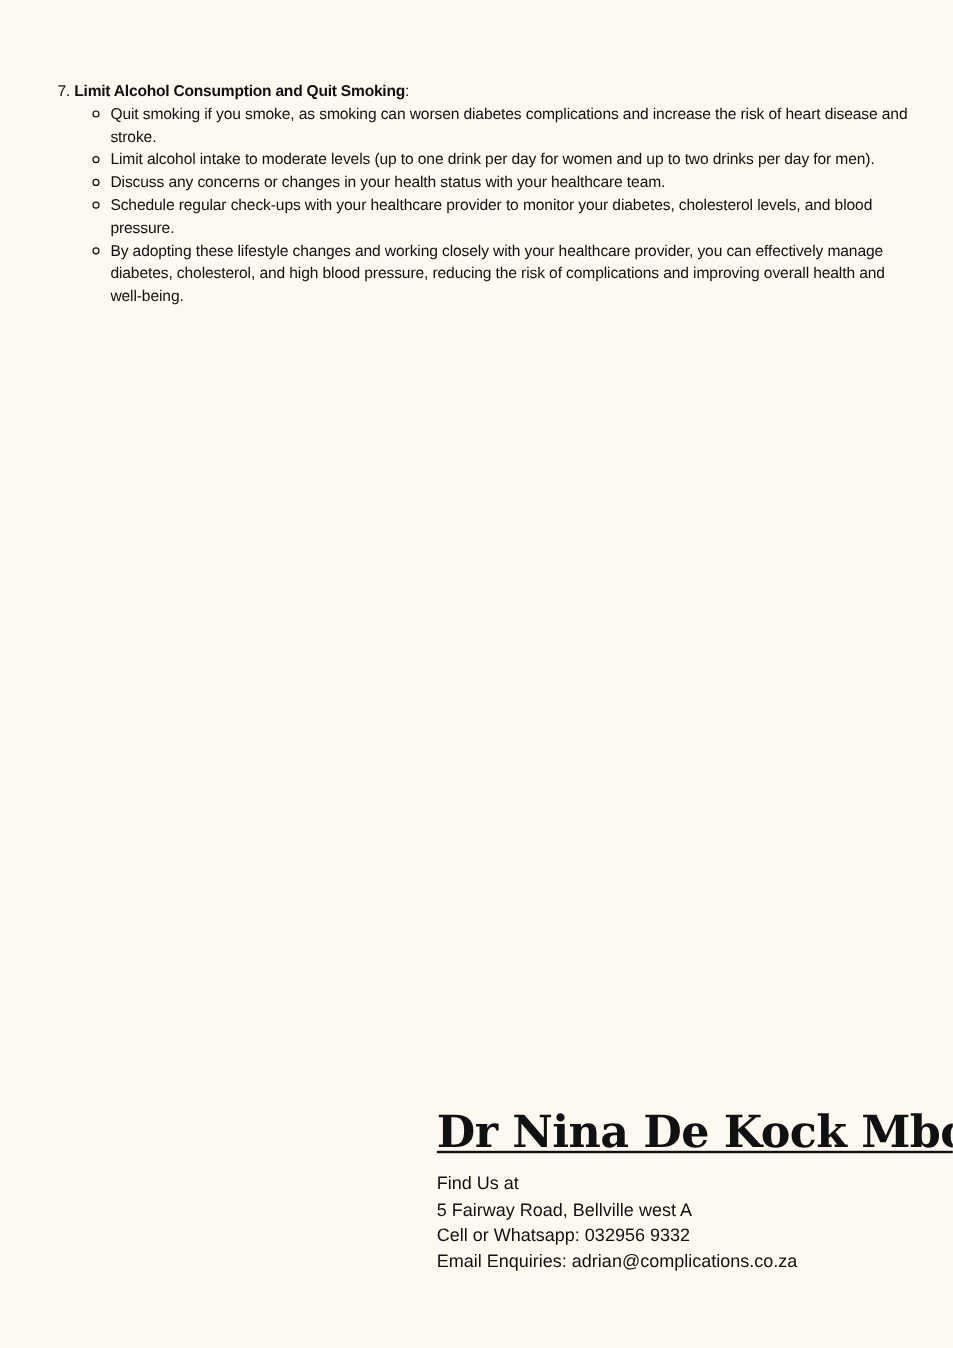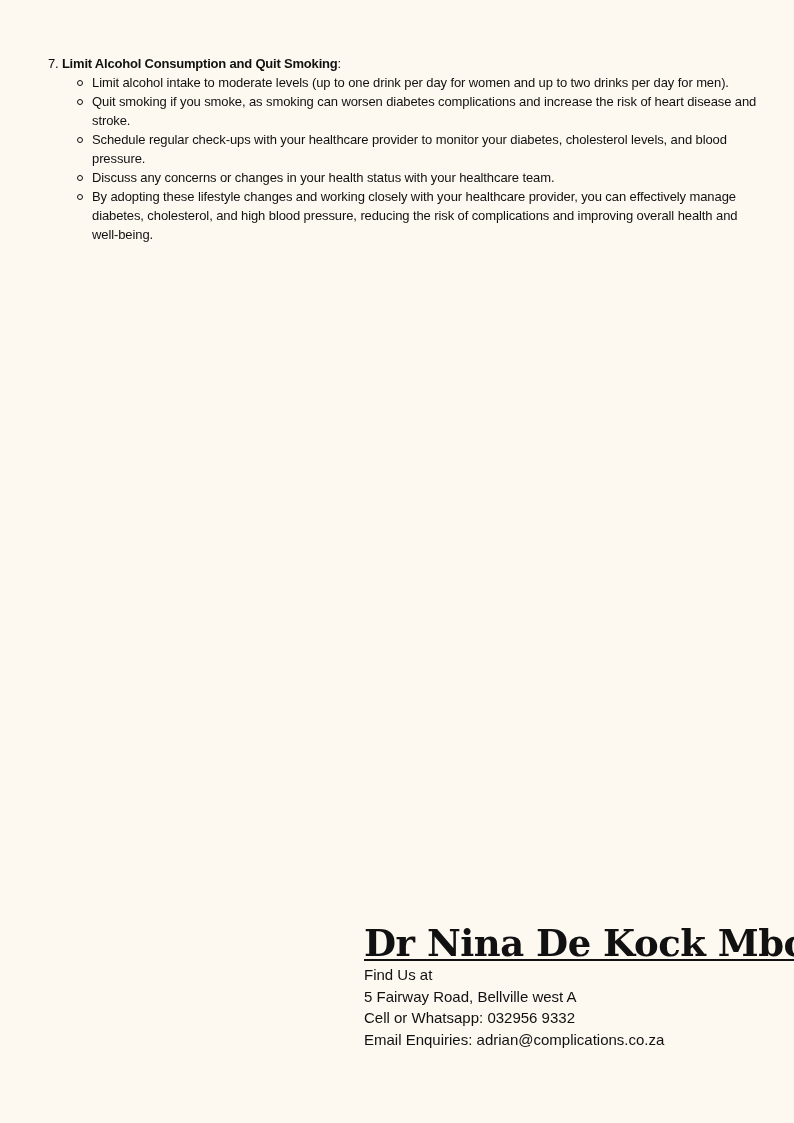--- a/index.html
+++ b/index.html
@@ -4,21 +4,21 @@
   <style>
     html, body { margin: 0; padding: 0; }
     body {
       width: 794px; height: 1123px;
       background: #fdf8f0;
       position: relative;
       overflow: hidden;
       font-family: "Liberation Sans", sans-serif;
       color: #111;
     }
-    .content { position: absolute; left: 48px; top: 54px; width: 712px; }
+    .content { position: absolute; left: 48px; top: 66px; width: 712px; }
     .section-head {
       font-size: 13px; line-height: 19px; margin: 0;
       letter-spacing: -0.2px;
     }
     .section-head b { font-weight: bold; }
     ul.bullets {
       list-style: none; margin: 0; padding: 0 0 0 44px;
     }
     ul.bullets li {
       position: relative;
@@ -33,38 +33,38 @@
     .doc-name {
       font-family: "DejaVu Serif", serif;
       font-size: 37px; line-height: 42px;
       text-decoration: underline;
       text-underline-offset: 3px;
       text-decoration-thickness: 2px;
       letter-spacing: -0.5px;
       white-space: nowrap;
       margin: 0;
     }
-    .contact { }
+    .contact { margin-top: 12px; }
     .contact div { font-size: 15px; line-height: 21.5px; }
   </style>
 </head>
 <body>
 
 <div class="content">
   <p class="section-head">
     <span>7.</span>
     <b>Limit Alcohol Consumption and Quit Smoking</b><span>:</span>
   </p>
   <ul class="bullets">
+    <li>Quit smoking if you smoke, as smoking can worsen diabetes complications and increase the risk of heart disease and stroke.</li>
     <li>Limit alcohol intake to moderate levels (up to one drink per day for women and up to two drinks per day for men).</li>
-    <li>Quit smoking if you smoke, as smoking can worsen diabetes complications and increase the risk of heart disease and stroke.</li>
   </ul>
   <ul class="bullets">
+    <li>Discuss any concerns or changes in your health status with your healthcare team.</li>
     <li>Schedule regular check-ups with your healthcare provider to monitor your diabetes, cholesterol levels, and blood pressure.</li>
-    <li>Discuss any concerns or changes in your health status with your healthcare team.</li>
     <li>By adopting these lifestyle changes and working closely with your healthcare provider, you can effectively manage diabetes, cholesterol, and high blood pressure, reducing the risk of complications and improving overall health and well-being.</li>
   </ul>
 </div>
 
 <div class="footer">
   <h2 class="doc-name">Dr Nina De Kock MbcHB</h2>
   <div class="contact">
     <div>Find Us at</div>
     <div>5 Fairway Road, Bellville west A</div>
     <div>Cell or Whatsapp: 032956 9332</div>

